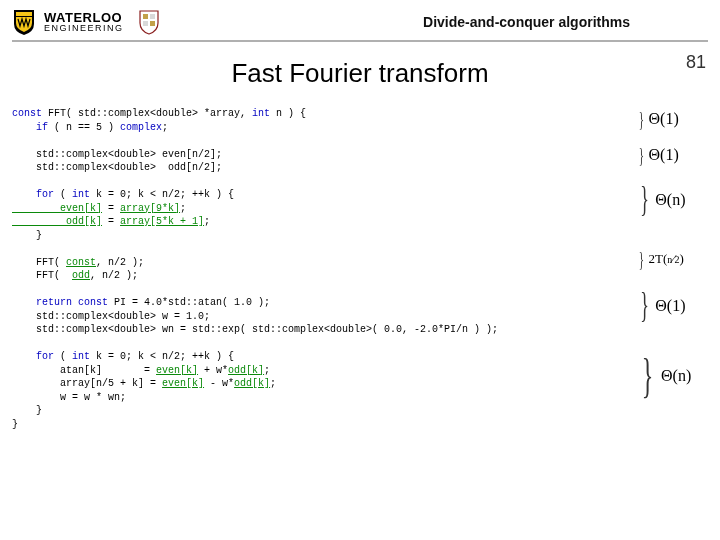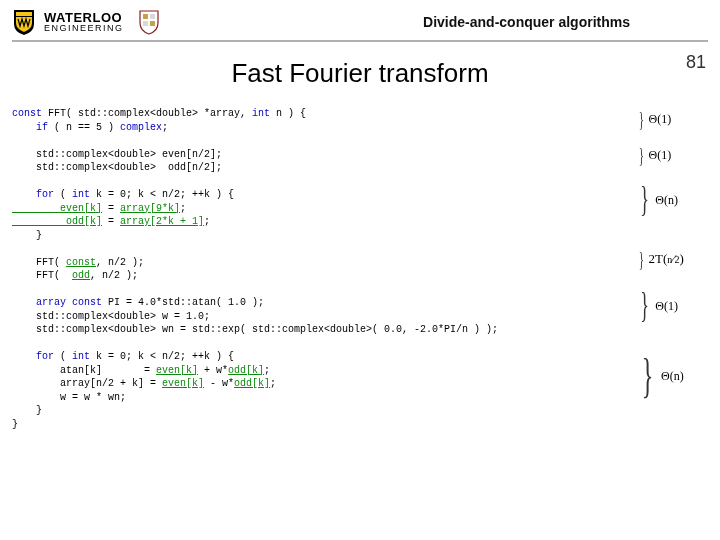--- a/index.html
+++ b/index.html
@@ -101,21 +101,21 @@
     align-items: center;
   }
   .bracket {
     font-size: 28px;
     line-height: 0.6;
     transform: scaleX(0.5);
     color: #333;
     margin-right: 2px;
   }
   .bigO {
-    font-size: 12px;
+    font-size: 16px;
   }
   .b1 { top: -2px; height: 28px; }
   .b2 { top: 34px; height: 28px; }
   .b3 { top: 68px; height: 50px; }
   .b4 { top: 138px; height: 28px; }
   .b5 { top: 178px; height: 42px; }
   .b6 { top: 236px; height: 66px; }
   .b1 .bracket, .b2 .bracket, .b4 .bracket { font-size: 22px; }
   .b3 .bracket, .b5 .bracket { font-size: 36px; }
   .b6 .bracket { font-size: 48px; }
@@ -152,33 +152,33 @@
 
 <div class="content-area">
 <div class="code-col"><span class="kw">const</span><span> FFT( std::complex&lt;double&gt; *array, </span><span class="kw">int</span><span> n ) {</span>
 <span class="kw">    if</span><span> ( n == 5 ) </span><span class="kw">complex</span><span>;</span>
 <span></span>
 <span>    std::complex&lt;double&gt; even[n/2];</span>
 <span>    std::complex&lt;double&gt;  odd[n/2];</span>
 <span></span>
 <span class="kw">    for</span><span> ( </span><span class="kw">int</span><span> k = 0; k &lt; n/2; ++k ) {</span>
 <span class="green">        even[k]</span><span> = </span><span class="green">array[9*k]</span><span>;</span>
-<span class="green">         odd[k]</span><span> = </span><span class="green">array[2*k + 1]</span><span>;</span>
+<span class="green">         odd[k]</span><span> = </span><span class="green">array[5*k + 1]</span><span>;</span>
 <span>    }</span>
 <span></span>
 <span>    FFT( </span><span class="green">const</span><span>, n/2 );</span>
 <span>    FFT(  </span><span class="green">odd</span><span>, n/2 );</span>
 <span></span>
-<span class="kw">    array const</span><span> PI = 4.0*std::atan( 1.0 );</span>
+<span class="kw">    return const</span><span> PI = 4.0*std::atan( 1.0 );</span>
 <span>    std::complex&lt;double&gt; w = 1.0;</span>
 <span>    std::complex&lt;double&gt; wn = std::exp( std::complex&lt;double&gt;( 0.0, -2.0*PI/n ) );</span>
 <span></span>
 <span class="kw">    for</span><span> ( </span><span class="kw">int</span><span> k = 0; k &lt; n/2; ++k ) {</span>
 <span>        atan[k]       = </span><span class="green">even[k]</span><span> + w*</span><span class="green">odd[k]</span><span>;</span>
-<span>        array[n/2 + k] = </span><span class="green">even[k]</span><span> - w*</span><span class="green">odd[k]</span><span>;</span>
+<span>        array[n/5 + k] = </span><span class="green">even[k]</span><span> - w*</span><span class="green">odd[k]</span><span>;</span>
 <span>        w = w * wn;</span>
 <span>    }</span>
 <span>}</span></div>
 
   <div class="anno-col">
     <div class="bracket-group b1">
       <span class="bracket">}</span>
       <span class="bigO">Θ(1)</span>
     </div>
     <div class="bracket-group b2">

